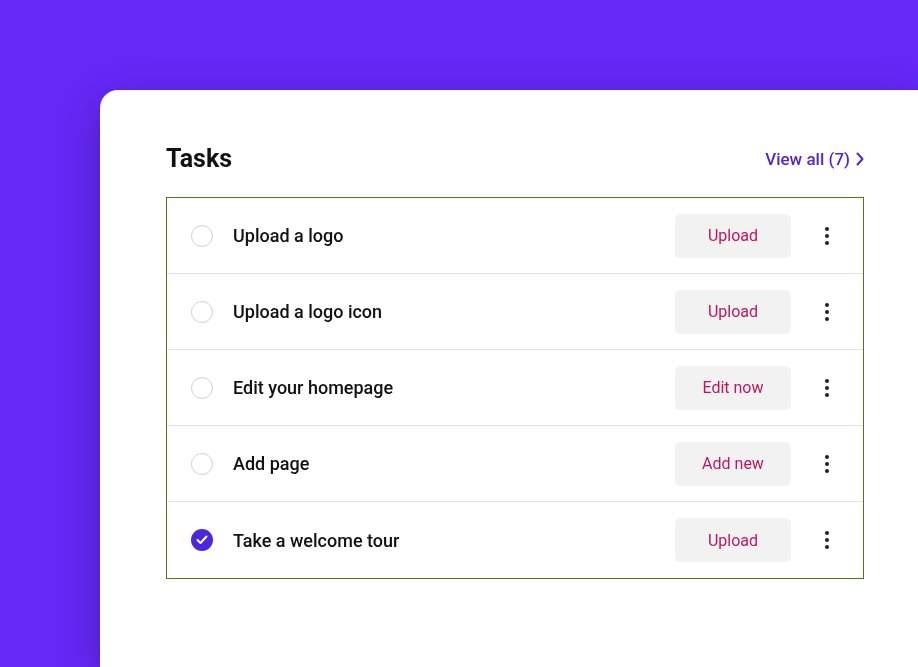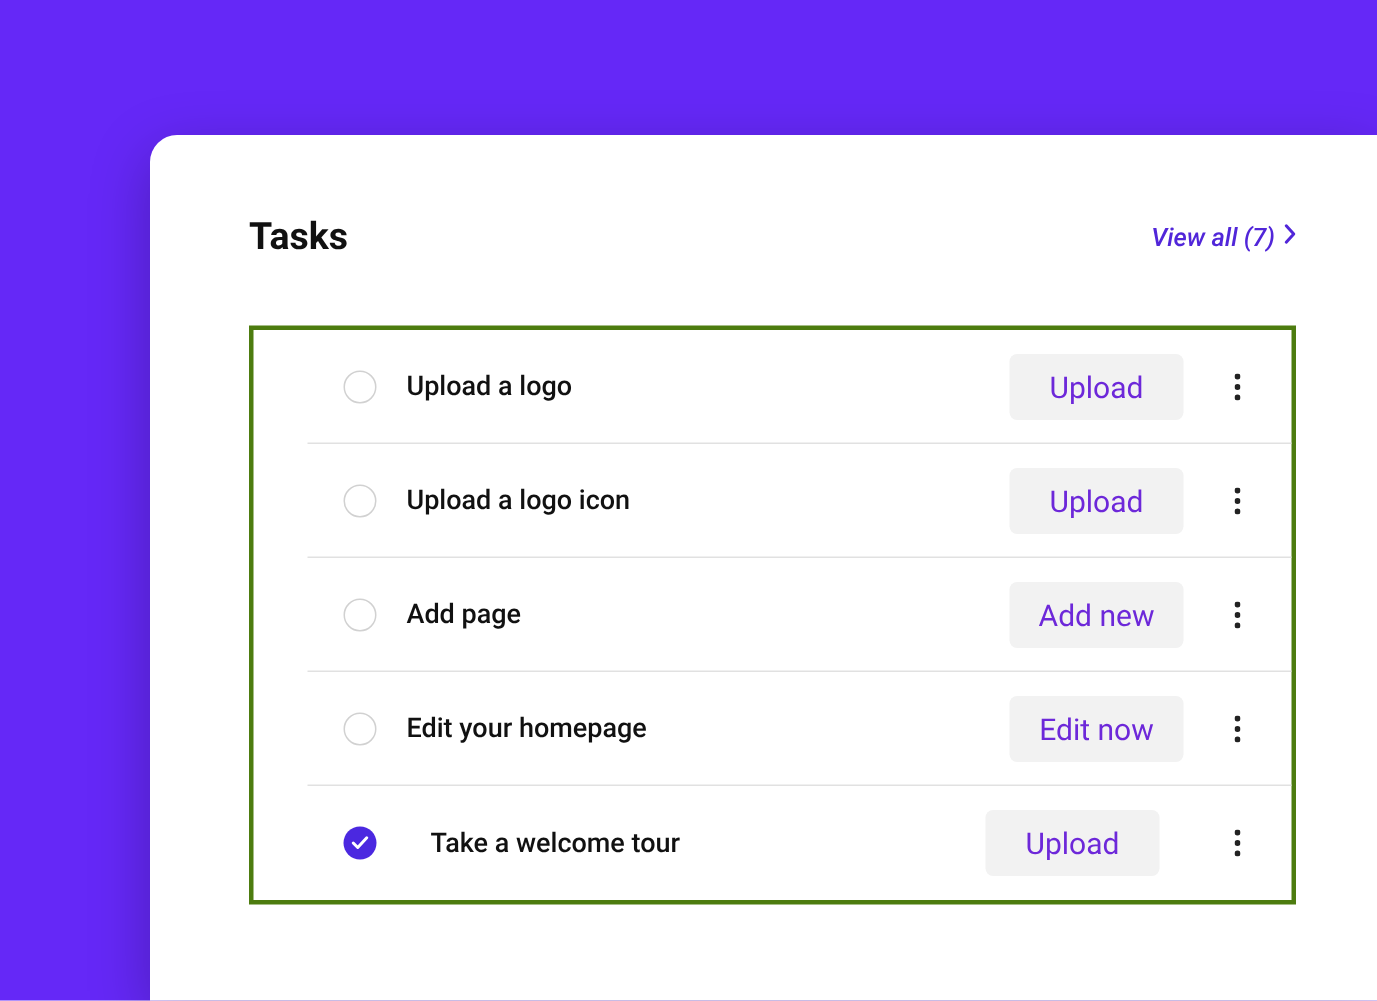--- a/index.html
+++ b/index.html
@@ -19,50 +19,49 @@
       bottom: 0;
       background: #fff;
       border-radius: 18px 0 0 0;
       box-shadow: 0 12px 40px rgba(0,0,0,0.25);
       padding: 54px 54px 0 66px;
     }
     .header {
       display: flex;
       justify-content: space-between;
       align-items: center;
-      margin-bottom: 44px;
+      margin-bottom: 24px;
     }
     .title {
       font-size: 25px;
       font-weight: 700;
       color: #111;
     }
     .view-all {
       display: inline-flex;
+      align-items: center;
       gap: 6px;
       font-size: 17px;
       font-weight: 500;
       color: #5126D9;
       text-decoration: none;
       cursor: pointer;
-      font-style: italic;
     }
     .view-all svg { display: block; }
     .task-list {
-      border: 3px solid #4d7c0f;
-      padding-left: 36px;
+      border: 1px solid #4d7c0f;
     }
     .task-row {
       display: flex;
       align-items: center;
       height: 76px;
       padding: 0 24px;
       border-bottom: 1px solid #E1E1E1;
     }
-    .task-row:last-child { border-bottom: none; gap: 16px; }
+    .task-row:last-child { border-bottom: none; }
     .status {
       width: 22px;
       height: 22px;
       border-radius: 50%;
       flex: 0 0 auto;
       margin-right: 20px;
       display: flex;
       align-items: center;
       justify-content: center;
     }
@@ -80,23 +79,23 @@
       font-size: 18px;
       font-weight: 500;
       color: #111;
     }
     .action-btn {
       background: #F2F2F2;
       border: none;
       border-radius: 5px;
       min-width: 116px;
       height: 44px;
-      font-size: 20px;
+      font-size: 16px;
       font-weight: 400;
-      color: #6d28d9;
+      color: #be185d;
       cursor: pointer;
       font-family: inherit;
     }
     .more-btn {
       background: none;
       border: none;
       width: 24px;
       height: 44px;
       margin-left: 24px;
       cursor: pointer;
@@ -144,35 +143,35 @@
         <svg width="4" height="18" viewBox="0 0 4 18">
           <circle cx="2" cy="2" r="2" fill="#222"></circle>
             <circle cx="2" cy="9" r="2" fill="#222"></circle>
             <circle cx="2" cy="16" r="2" fill="#222"></circle>
         </svg>
       </button>
     </div>
 
     <div class="task-row">
       <div class="status incomplete"></div>
-      <div class="task-label">Add page</div>
-      <button class="action-btn">Add new</button>
+      <div class="task-label">Edit your homepage</div>
+      <button class="action-btn">Edit now</button>
       <button class="more-btn">
         <svg width="4" height="18" viewBox="0 0 4 18">
           <circle cx="2" cy="2" r="2" fill="#222"></circle>
             <circle cx="2" cy="9" r="2" fill="#222"></circle>
             <circle cx="2" cy="16" r="2" fill="#222"></circle>
         </svg>
       </button>
     </div>
 
     <div class="task-row">
       <div class="status incomplete"></div>
-      <div class="task-label">Edit your homepage</div>
-      <button class="action-btn">Edit now</button>
+      <div class="task-label">Add page</div>
+      <button class="action-btn">Add new</button>
       <button class="more-btn">
         <svg width="4" height="18" viewBox="0 0 4 18">
           <circle cx="2" cy="2" r="2" fill="#222"></circle>
             <circle cx="2" cy="9" r="2" fill="#222"></circle>
             <circle cx="2" cy="16" r="2" fill="#222"></circle>
         </svg>
       </button>
     </div>
 
     <div class="task-row">

